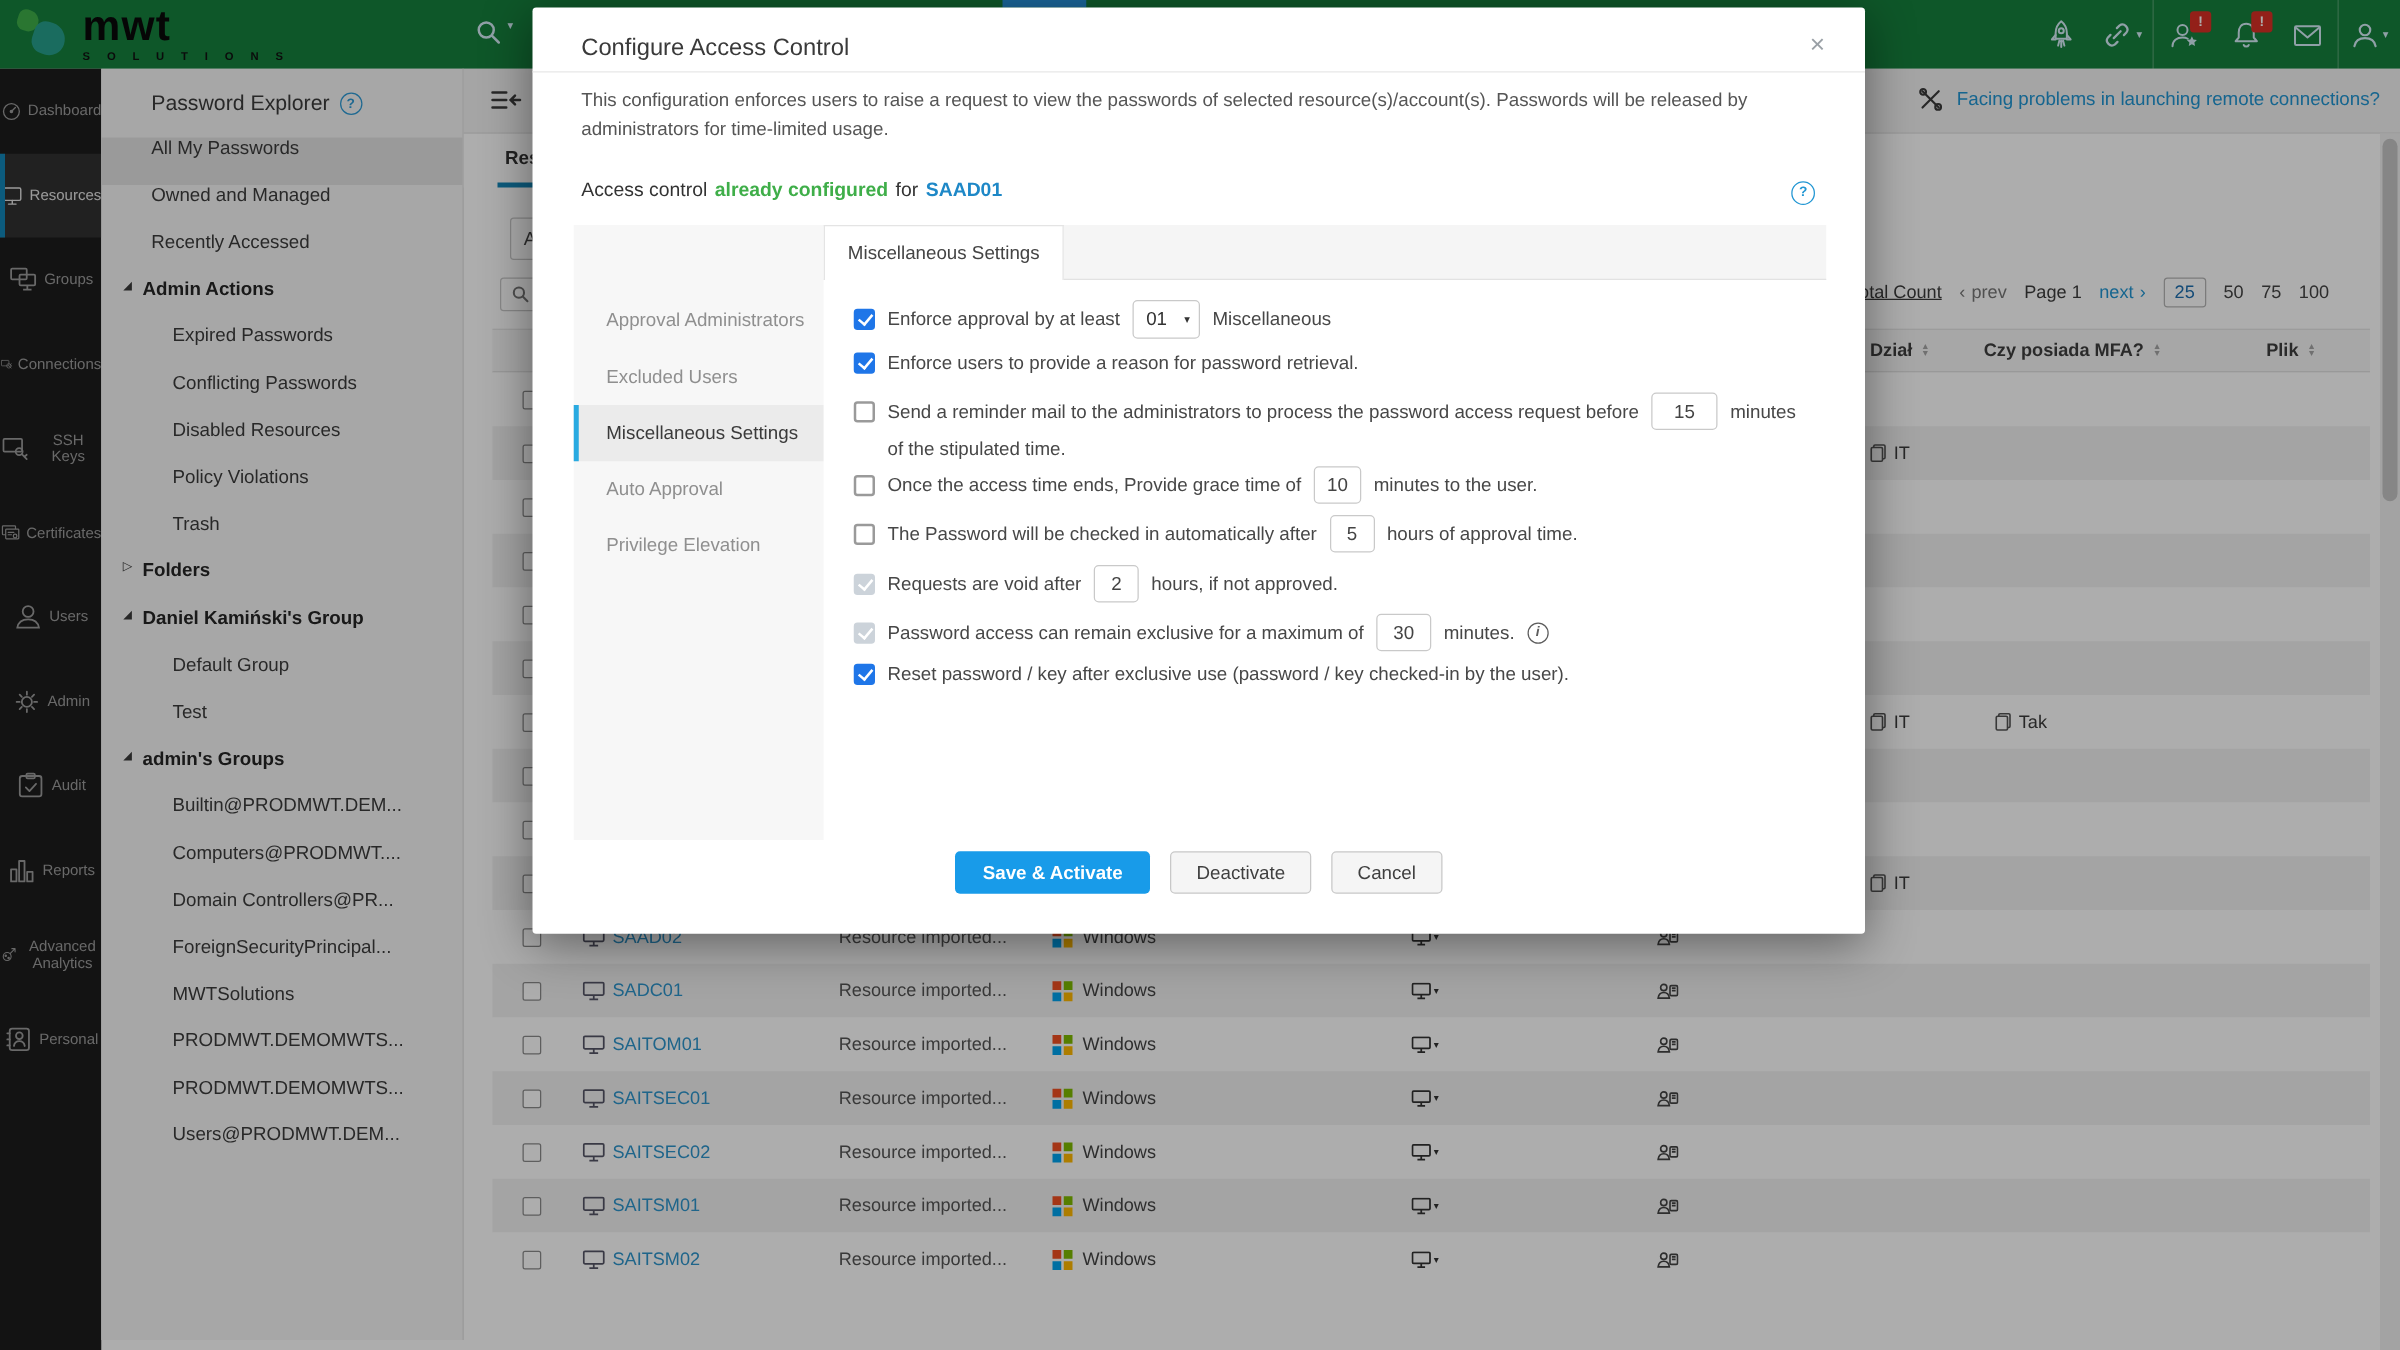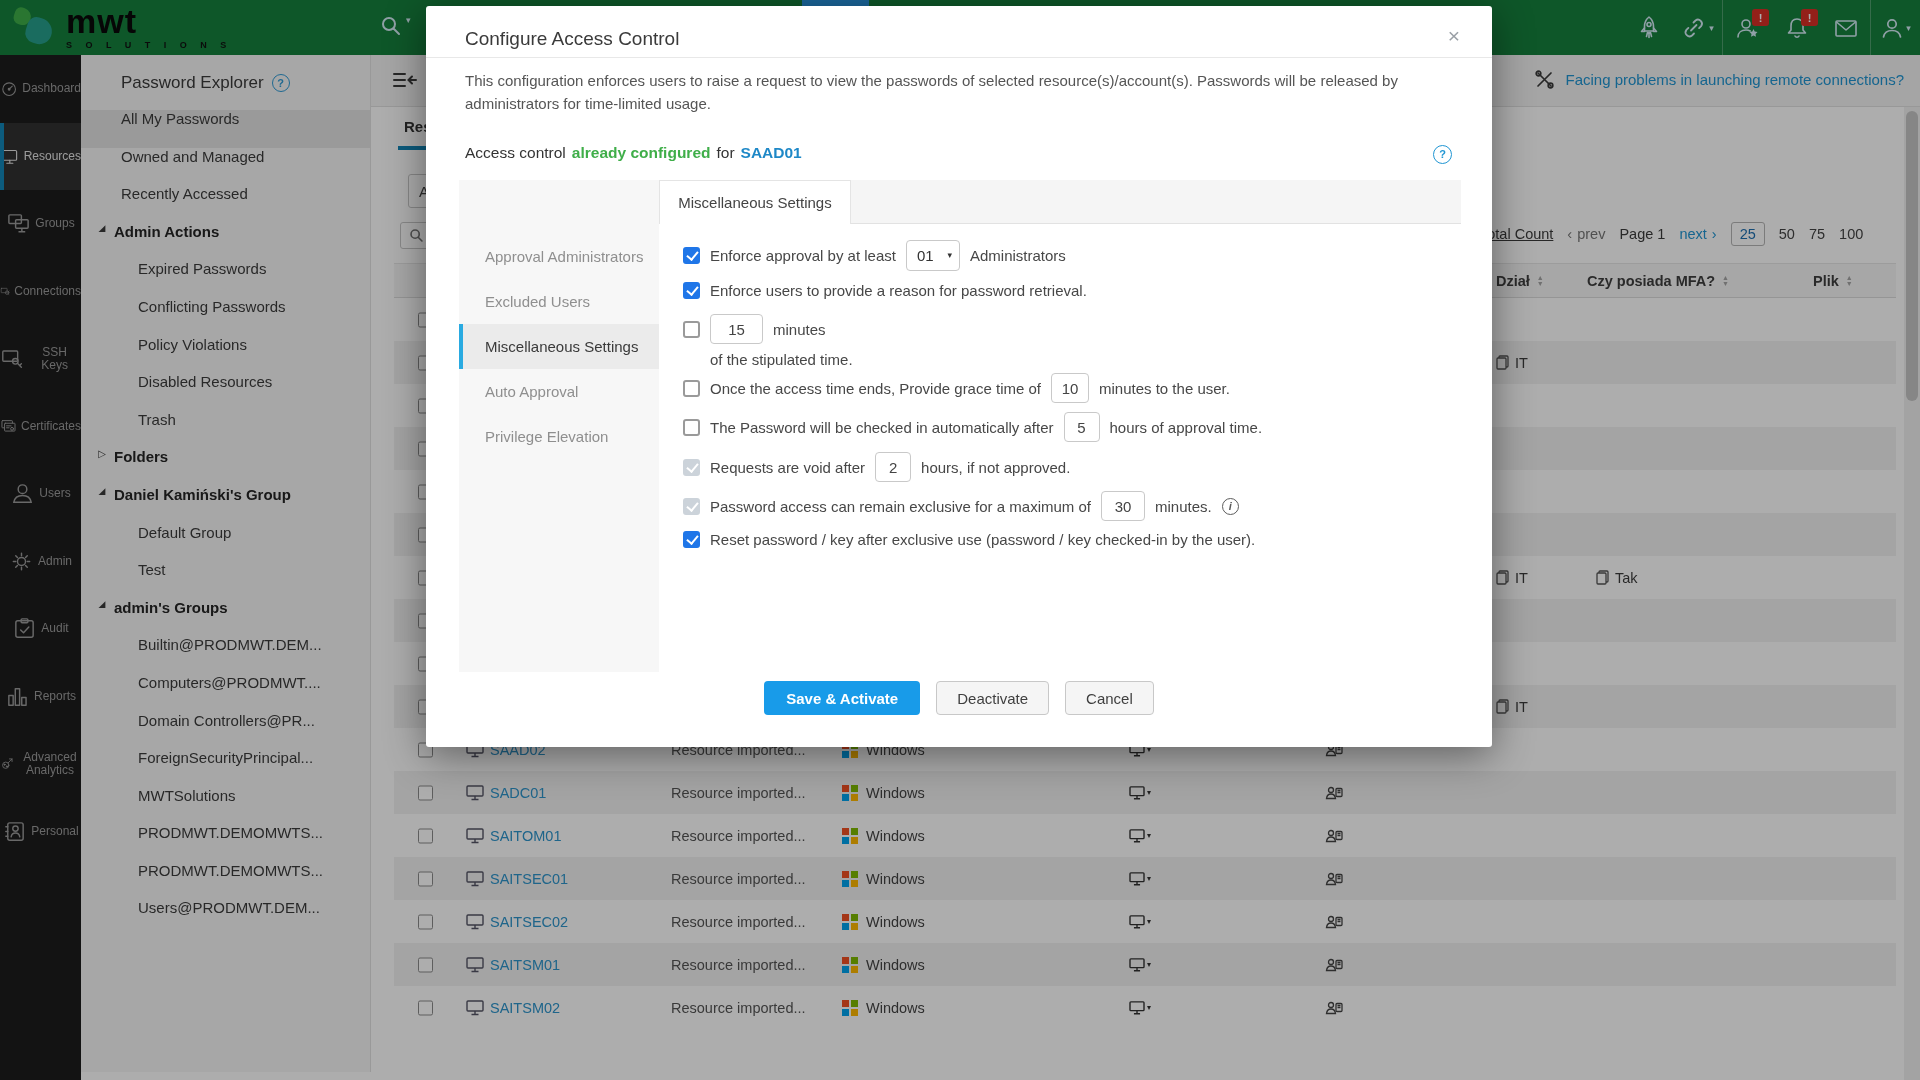--- a/index.html
+++ b/index.html
@@ -319,24 +319,24 @@
         <span class="ex-arrow">◢</span>
         <span>Admin Actions</span>
       </div>
     <div class="ex-item sub">
         <span>Expired Passwords</span>
       </div>
     <div class="ex-item sub">
         <span>Conflicting Passwords</span>
       </div>
     <div class="ex-item sub">
+        <span>Disabled Resources</span>
+      </div>
+    <div class="ex-item sub">
         <span>Policy Violations</span>
-      </div>
-    <div class="ex-item sub">
-        <span>Disabled Resources</span>
       </div>
     <div class="ex-item sub">
         <span>Trash</span>
       </div>
     <div class="ex-item group">
         <span class="ex-arrow open">▷</span>
         <span>Folders</span>
       </div>
     <div class="ex-item group">
         <span class="ex-arrow">◢</span>
@@ -746,31 +746,32 @@
       </div>
       <div class="tab-content">
 
         <div class="set-row" style="top:16px">
           <span class="cb checked"></span>
           <span>Enforce approval by at least</span>
           <span class="selbox">
               <span>01</span>
               <b>▾</b>
             </span>
-          <span>Administrators</span>
+          <span>Miscellaneous</span>
         </div>
 
         <div class="set-row" style="top:51px">
           <span class="cb checked"></span>
           <span>Enforce users to provide a reason for password retrieval.</span>
         </div>
 
         <div class="set-row wrap" style="top:90px">
           <div class="line1">
             <span class="cb"></span>
+            <span>Send a reminder mail to the administrators to process the password access request before</span>
             <input class="valin" style="width: 53px;" value="15">
             <span>minutes</span>
           </div>
           <div class="set-line2">of the stipulated time.</div>
         </div>
 
         <div class="set-row" style="top:149px">
           <span class="cb"></span>
           <span>Once the access time ends, Provide grace time of</span>
           <input class="valin" style="width: 38px;" value="10">

